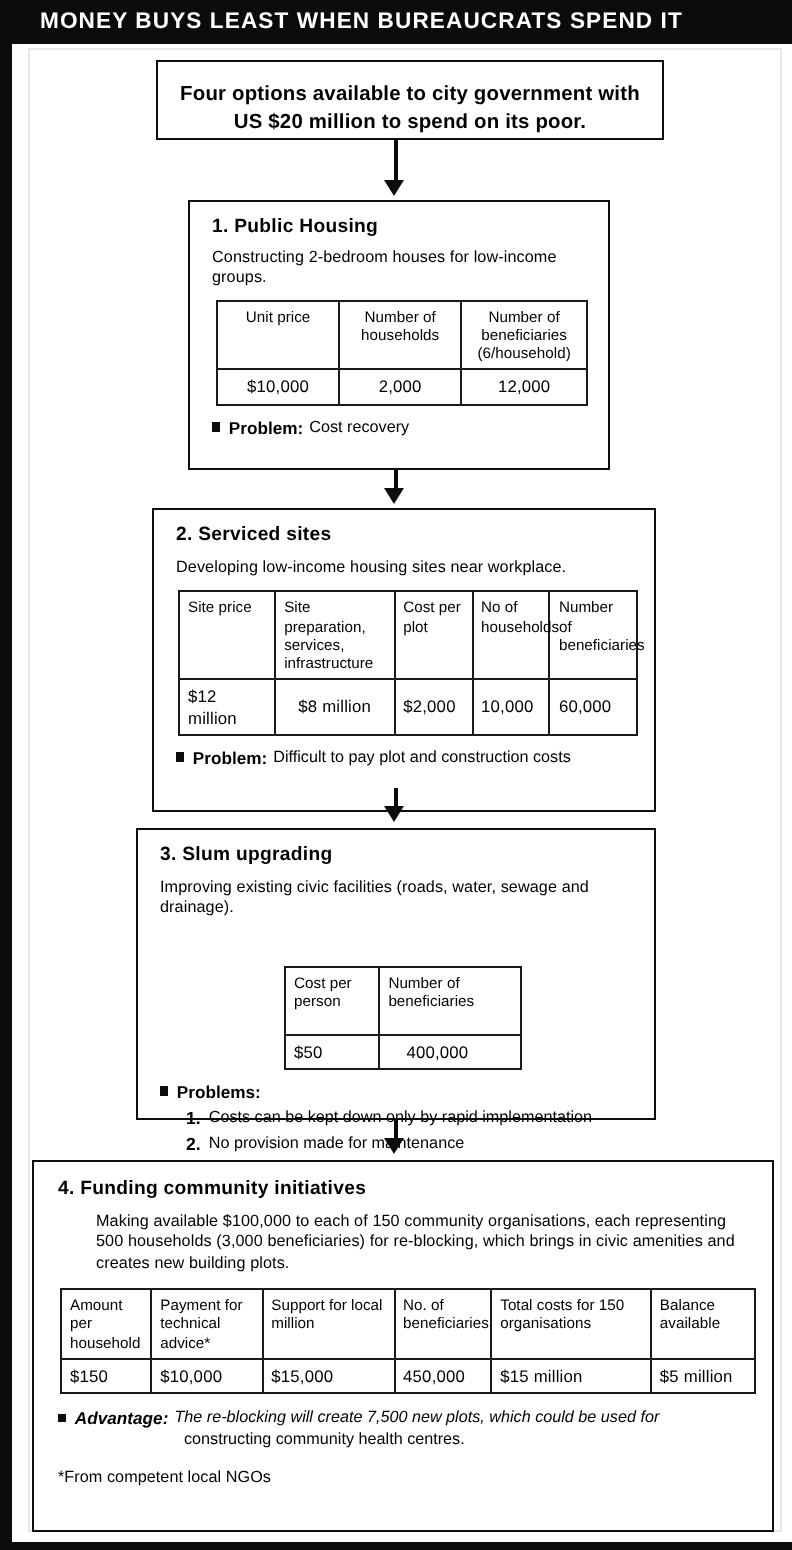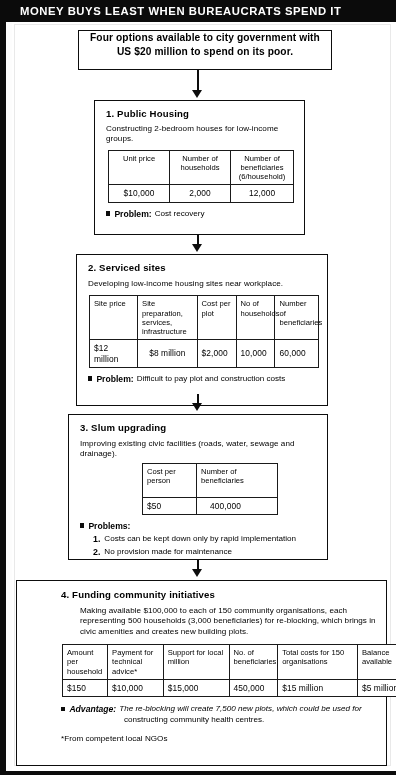--- a/index.html
+++ b/index.html
@@ -78,21 +78,21 @@
     line-height: 1.28;
     margin: 0;
     letter-spacing: 0.05px;
   }
 
   
   #top-box {
     left: 66px; top: 8px;
     width: 254px; height: 40px;
     display: flex;
-    align-items: flex-start;
+    align-items: flex-end;
     justify-content: center;
   }
   #top-box-text {
     font-size: 10.2px;
     font-weight: bold;
     line-height: 1.38;
     text-align: center;
     letter-spacing: 0.1px;
     padding: 0 6px;
   }
@@ -108,21 +108,21 @@
     width: 0; height: 0;
     border-left: 5.5px solid transparent;
     border-right: 5.5px solid transparent;
     border-top: 8px solid #0d0d0d;
   }
 
   
   #box1 { left: 82px; top: 78px;  width: 211px; height: 135px; }
   #box2 { left: 64px; top: 232px; width: 252px; height: 152px; }
   #box3 { left: 56px; top: 392px; width: 260px; height: 146px; }
-  #box4 { left: 4px;  top: 558px; width: 371px; height: 186px; padding-left: 32px; }
+  #box4 { left: 4px;  top: 558px; width: 371px; height: 186px; }
 
   .box-pad { padding: 7px 9px 6px 11px; }
 
   
   table.dt {
     border-collapse: collapse;
     background: #fff;
     font-size: 7.6px;
     table-layout: fixed;
   }
@@ -141,21 +141,21 @@
     letter-spacing: 0.1px;
   }
 
   .t1 { width: 186px; margin: 5px 0 0 2px; }
   .t1 tr.val td { text-align: center; }
   .t1 tr.hdr td { text-align: center; }
 
   .t2 { width: 230px; margin: 6px 0 0 1px; }
   .t2 tr.hdr td { height: 42px; }
 
-  .t3 { width: 136px; margin: 3px 0 0 62px; }
+  .t3 { width: 119px; margin: 23px 0 0 62px; }
   .t3 tr.hdr td { height: 26px; }
 
   .t4 { width: 348px; margin: 7px 0 4px 1px; }
   .t4 tr.hdr td { height: 38px; }
 
   
   .bullet-row {
     display: flex;
     align-items: flex-start;
     margin-top: 6px;

